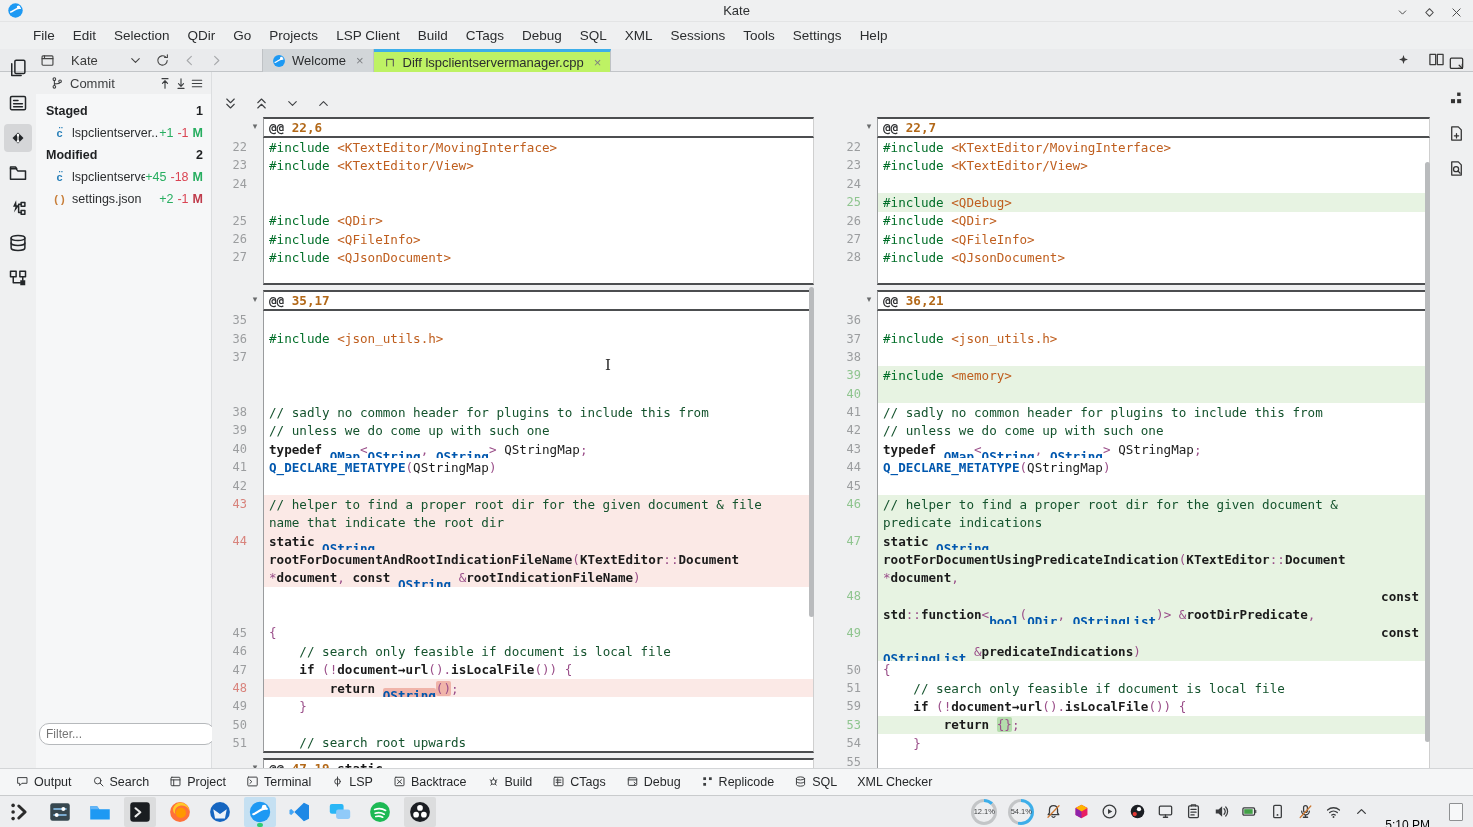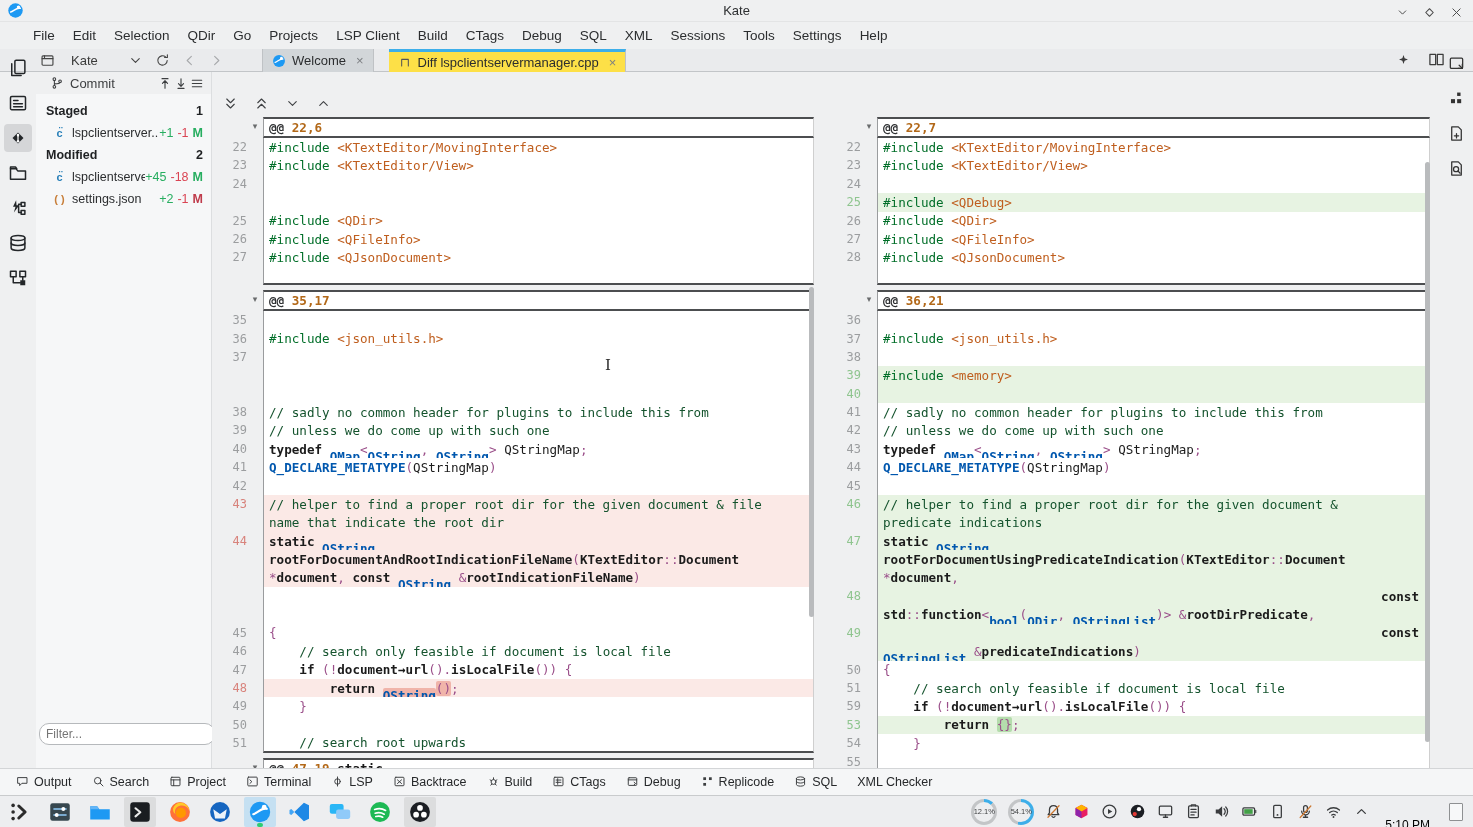--- a/index.html
+++ b/index.html
@@ -20,21 +20,21 @@
 
   
   .tabrow { position:absolute; left:0; top:49px; width:100%; height:23px; background:#eaebed; border-bottom:1px solid #c2c5c8; }
   .sessionbar { position:absolute; left:40px; top:0; height:22px; display:flex; align-items:center; gap:4px; color:#3a3a3a; }
   .sessionbar .slabel { font-size:13px; margin:0 26px 0 4px; }
   .sessionbar .ic { width:15px; height:15px; color:#444; margin-right:8px; }
   .sessionbar .ic.dis { color:#a7a9ab; }
   .tabs { position:absolute; left:262px; top:0; height:23px; display:flex; }
   .tab { display:flex; align-items:center; gap:6px; padding:0 9px; font-size:13px; height:23px; border-right:1px solid #bfc2c5; color:#2b2d2f; }
   .tab.inactive { background:#d2d6d9; border-left:1px solid #bfc2c5; }
-  .tab.active { background:#fde047; border-top:3px solid #3daee9;margin-left:15px; }
+  .tab.active { background:#bef264; border-top:3px solid #3daee9; }
   .tab .ic { width:14px; height:14px; }
   .tab .close { font-size:13px; color:#7c7f82; margin-left:4px; cursor:default; }
   .tabrow-right { position:absolute; right:28px; top:2px; display:flex; gap:18px; color:#3c3c3c; }
   .tabrow-right .ic, .rail .ic { width:17px; height:17px; }
 
   
   .iconbar { position:absolute; left:0; top:50px; width:36px; height:718px; display:flex; flex-direction:column; align-items:center; gap:7px; padding-top:4px; }
   .iconbar .tool { width:28px; height:28px; display:flex; align-items:center; justify-content:center; border-radius:4px; color:#232629; }
   .iconbar .tool.active { background:#d5d6d8; }
   .iconbar .tool .ic { width:20px; height:20px; }

